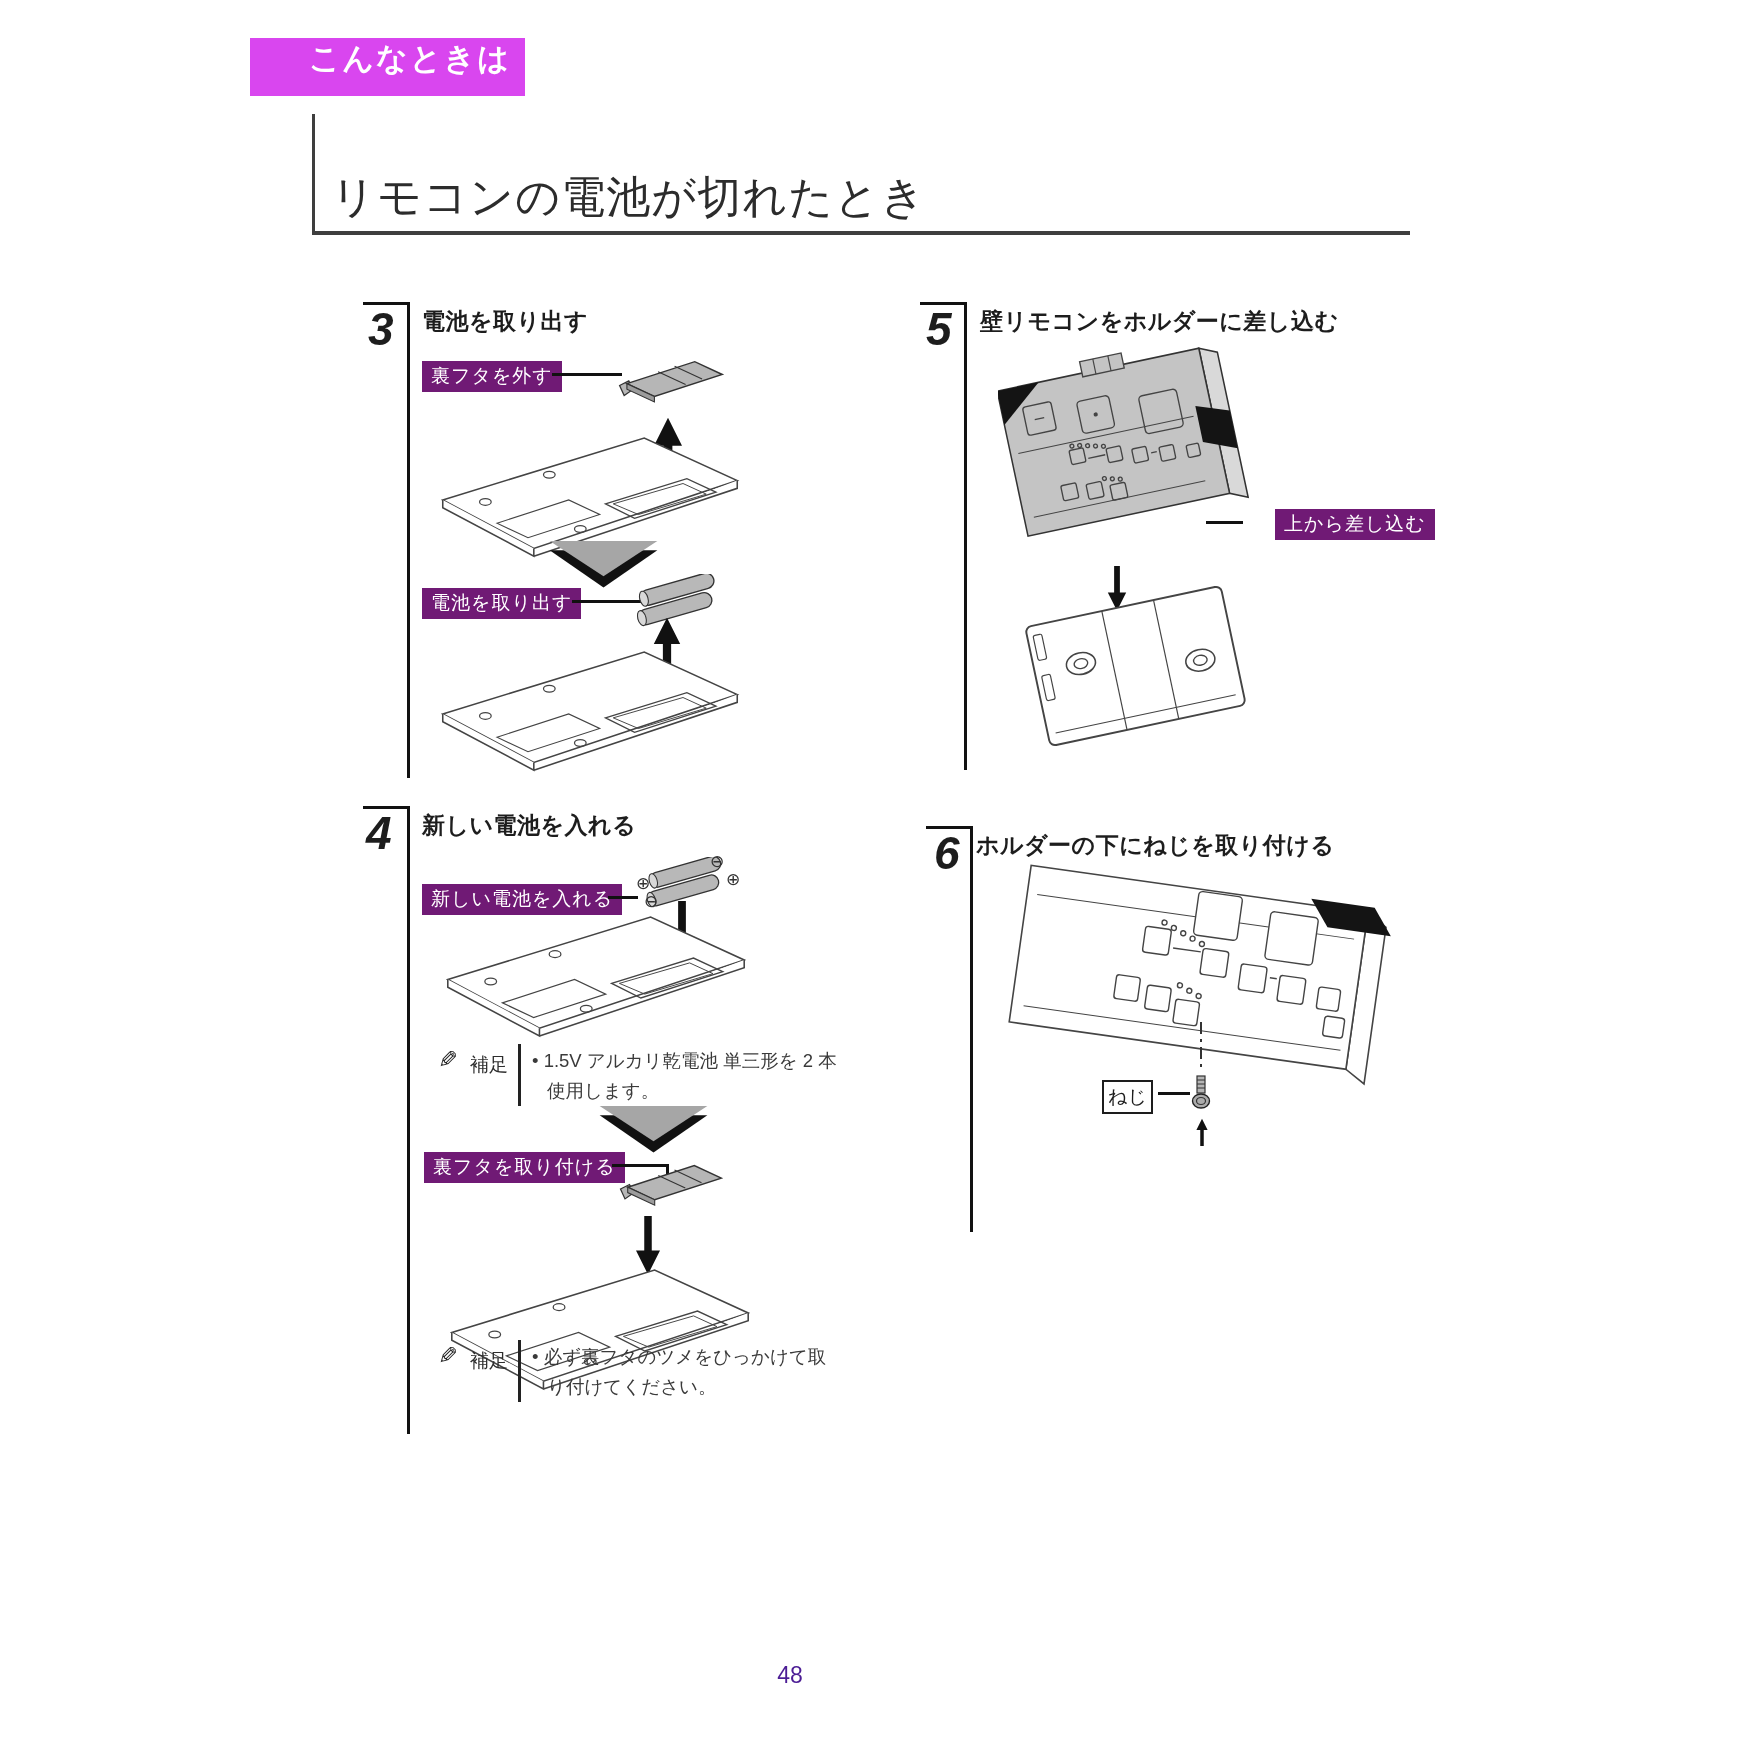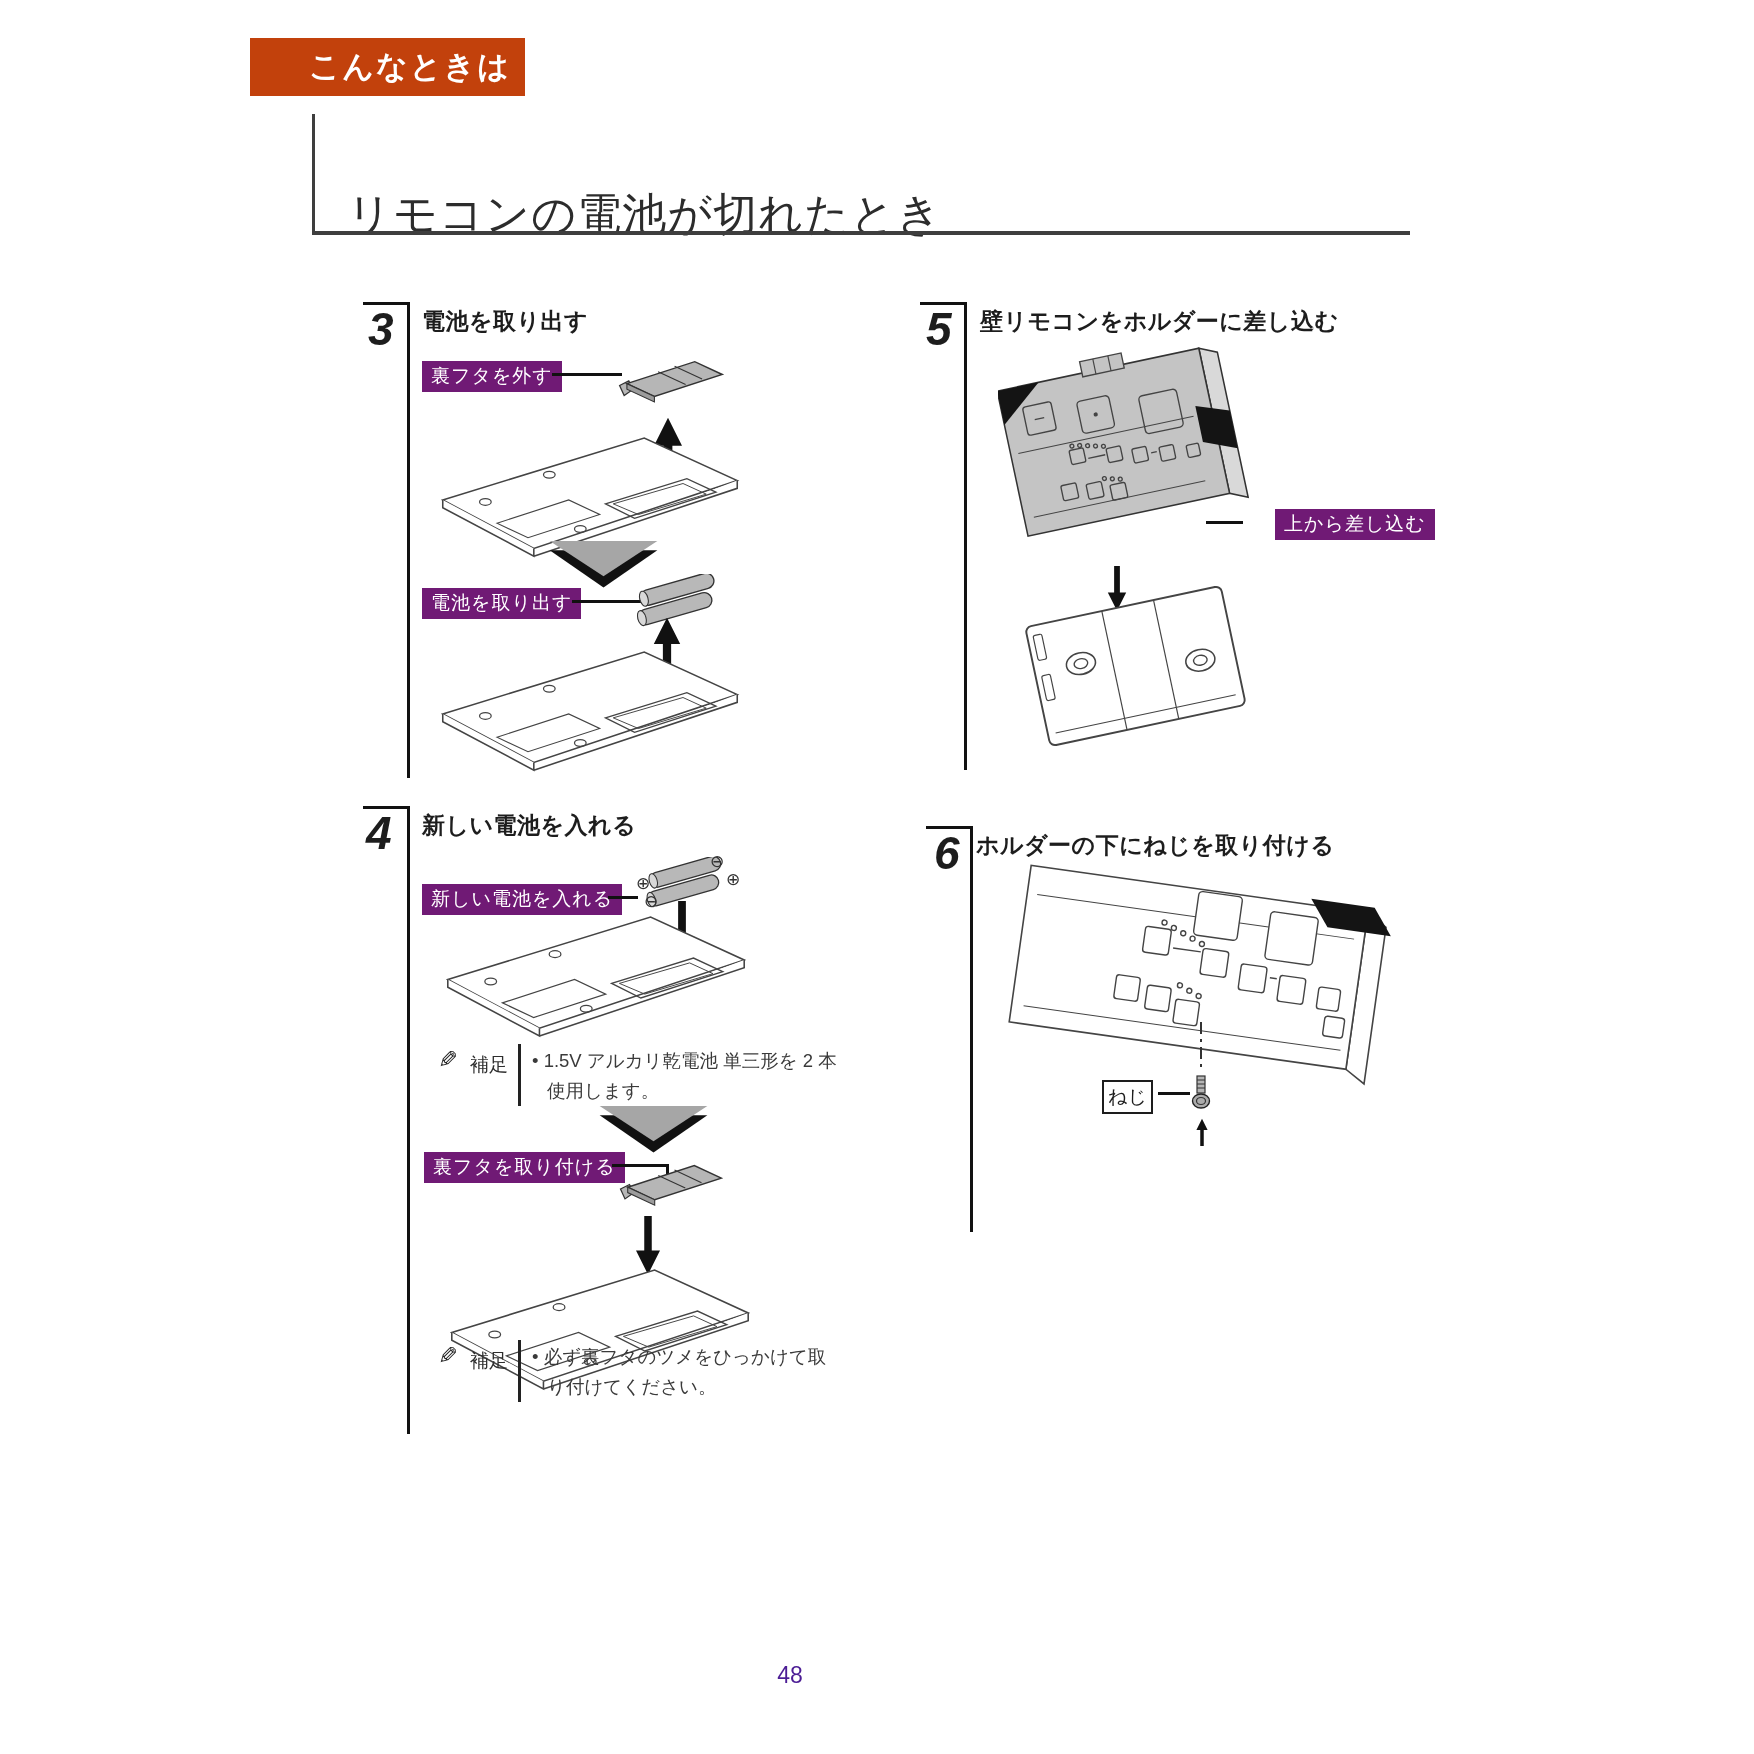--- a/index.html
+++ b/index.html
@@ -2,21 +2,21 @@
 <html><head>
 <meta charset="utf-8">
 <style>
   html,body{margin:0;padding:0;background:#ffffff;}
   #page{
     position:relative;width:1754px;height:1754px;background:#ffffff;overflow:hidden;
     font-family:"Liberation Sans","DejaVu Sans",sans-serif;color:#222;
   }
   .abs{position:absolute;}
   
-  .banner{background:#c2410c;color:#fff;display:flex;align-items:center;justify-content:flex-end;
+  .banner{background:#d946ef;color:#fff;display:flex;justify-content:flex-end;
     padding-right:14px;box-sizing:border-box;font-weight:bold;font-size:31px;letter-spacing:2px;}
   
   .title-vbar{background:#3e3e3e;}
   .title-text{font-size:44px;color:#2c2c2c;letter-spacing:1px;}
   .title-rule{background:#3e3e3e;}
   
   .tick{background:#111;height:3px;}
   .vsep{background:#111;width:2.5px;}
   .stepnum{font-size:46px;font-style:italic;font-weight:bold;color:#1d1d1d;line-height:1;}
   .stepheading{font-size:23px;font-weight:bold;color:#1d1d1d;letter-spacing:0.5px;}
@@ -170,21 +170,21 @@
         </g>
       </symbol>
     </defs>
   </svg>
 
   <div class="abs banner" style="left:250px;top:38px;width:275px;height:58px;">
     <span>こんなときは</span>
   </div>
 
   <div class="abs title-vbar" style="left:312px;top:114px;width:3px;height:118px;"></div>
-  <div class="abs title-text" style="left:331px;top:185px;margin-left:16px;">リモコンの電池が切れたとき</div>
+  <div class="abs title-text" style="left:331px;top:168px;">リモコンの電池が切れたとき</div>
   <div class="abs title-rule" style="left:312px;top:231px;width:1098px;height:4px;"></div>
 
   <div class="abs tick" style="left:363px;top:302px;width:46px;"></div>
   <div class="abs stepnum" style="left:368px;top:306px;">3</div>
   <div class="abs vsep" style="left:407px;top:302px;height:476px;"></div>
   <div class="abs stepheading" style="left:422px;top:306px;">電池を取り出す</div>
 
   <div class="abs lbl" style="left:422px;top:361px;">裏フタを外す</div>
   <div class="abs lead" style="left:552px;top:373px;width:70px;"></div>
 

